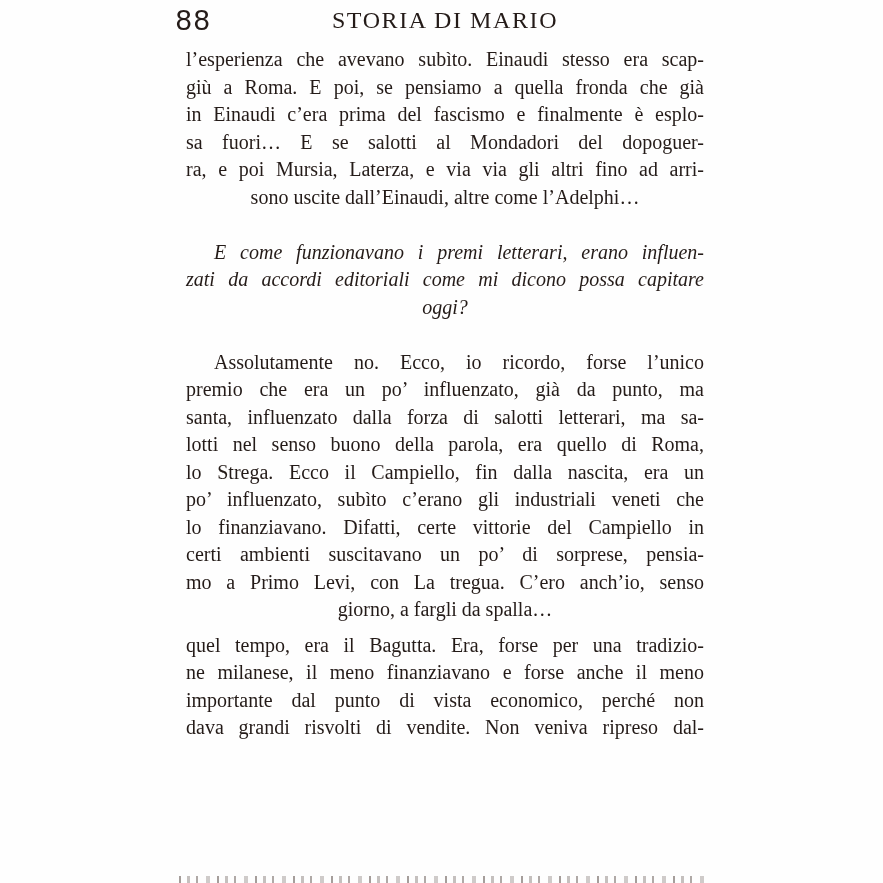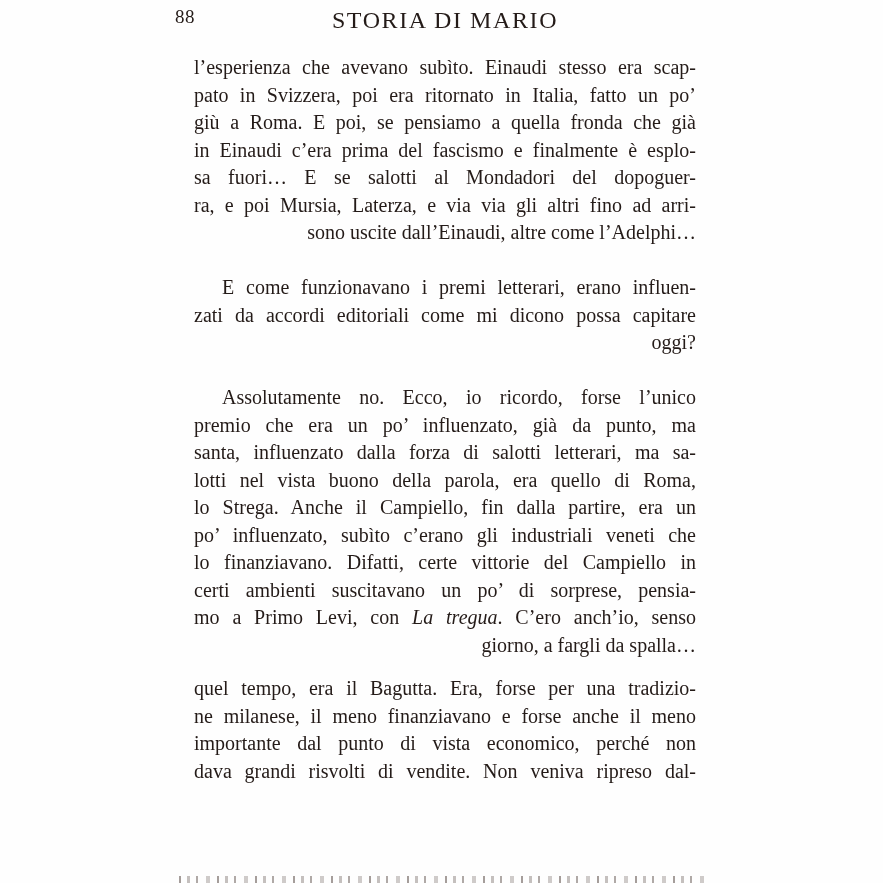--- a/index.html
+++ b/index.html
@@ -20,55 +20,56 @@
     position: absolute;
     left: 178px;
     top: 6px;
     width: 534px;
     height: 26px;
   }
   .pagenum {
     position: absolute;
     left: -3px;
     top: 0;
-    font-size: 19px;
+    font-size: 29px;
     letter-spacing: 0.5px;
+    font-family: Liberation Mono, monospace;
   }
   .running-head {
     position: absolute;
     left: 0;
     right: 0;
     top: 1px;
     text-align: center;
     font-size: 24px;
     letter-spacing: 1.6px;
   }
   .body-text {
     position: absolute;
     left: 178px;
     top: 38px;
     width: 534px;
     font-size: 20px;
   }
-  .paragraph { margin: 16px; }
+  .paragraph { margin: 8px; }
   .paragraph.space-before { margin-top: 27.5px; }
-  .paragraph.italic { }
+  .paragraph.italic { font-style: italic; }
   .line {
     height: 27.5px;
     line-height: 27.5px;
     white-space: nowrap;
-    text-align: right;
+    text-align: center;
   }
   .line.j {
     white-space: normal;
     text-align: justify;
     text-align-last: justify;
   }
   .line.ind { padding-left: 28px; }
-  .seg-italic { font-style: italic; }
+  .seg-italic { }
   .clip-strip {
     position: absolute;
     left: 179px;
     top: 876px;
     width: 528px;
     height: 7px;
     opacity: 0.55;
     background:
       repeating-linear-gradient(90deg,
         rgba(64,48,42,0.85) 0 2px, transparent 2px 8px,
@@ -81,38 +82,37 @@
 <body>
 
 <div class="page">
   <div class="header">
     <span class="pagenum">88</span>
     <span class="running-head">STORIA DI MARIO</span>
   </div>
   <div class="body-text" id="text-body">
       <div class="paragraph">
         <div class="line j"><span>l’esperienza che avevano subìto. Einaudi stesso era scap-</span></div>
-        <div class="line j"><span>pato in Svizzera, poi era ritornato in Italia, fatto un po’</span></div>
         <div class="line j"><span>giù a Roma. E poi, se pensiamo a quella fronda che già</span></div>
         <div class="line j"><span>in Einaudi c’era prima del fascismo e finalmente è esplo-</span></div>
         <div class="line j"><span>sa fuori… E se salotti al Mondadori del dopoguer-</span></div>
         <div class="line j"><span>ra, e poi Mursia, Laterza, e via via gli altri fino ad arri-</span></div>
         <div class="line"><span>sono uscite dall’Einaudi, altre come l’Adelphi…</span></div>
       </div>
       <div class="paragraph italic space-before">
         <div class="line j ind"><span>E come funzionavano i premi letterari, erano influen-</span></div>
         <div class="line j"><span>zati da accordi editoriali come mi dicono possa capitare</span></div>
         <div class="line"><span>oggi?</span></div>
       </div>
       <div class="paragraph space-before">
         <div class="line j ind"><span>Assolutamente no. Ecco, io ricordo, forse l’unico</span></div>
         <div class="line j"><span>premio che era un po’ influenzato, già da punto, ma</span></div>
         <div class="line j"><span>santa, influenzato dalla forza di salotti letterari, ma sa-</span></div>
-        <div class="line j"><span>lotti nel vista buono della parola, era quello di Roma,</span></div>
-        <div class="line j"><span>lo Strega. Anche il Campiello, fin dalla partire, era un</span></div>
+        <div class="line j"><span>lotti nel senso buono della parola, era quello di Roma,</span></div>
+        <div class="line j"><span>lo Strega. Ecco il Campiello, fin dalla nascita, era un</span></div>
         <div class="line j"><span>po’ influenzato, subìto c’erano gli industriali veneti che</span></div>
         <div class="line j"><span>lo finanziavano. Difatti, certe vittorie del Campiello in</span></div>
         <div class="line j"><span>certi ambienti suscitavano un po’ di sorprese, pensia-</span></div>
         <div class="line j"><span>mo a Primo Levi, con </span><span class="seg-italic">La tregua</span><span>. C’ero anch’io, senso</span></div>
         <div class="line"><span>giorno, a fargli da spalla…</span></div>
       </div>
       <div class="paragraph">
         <div class="line j"><span>quel tempo, era il Bagutta. Era, forse per una tradizio-</span></div>
         <div class="line j"><span>ne milanese, il meno finanziavano e forse anche il meno</span></div>
         <div class="line j"><span>importante dal punto di vista economico, perché non</span></div>

